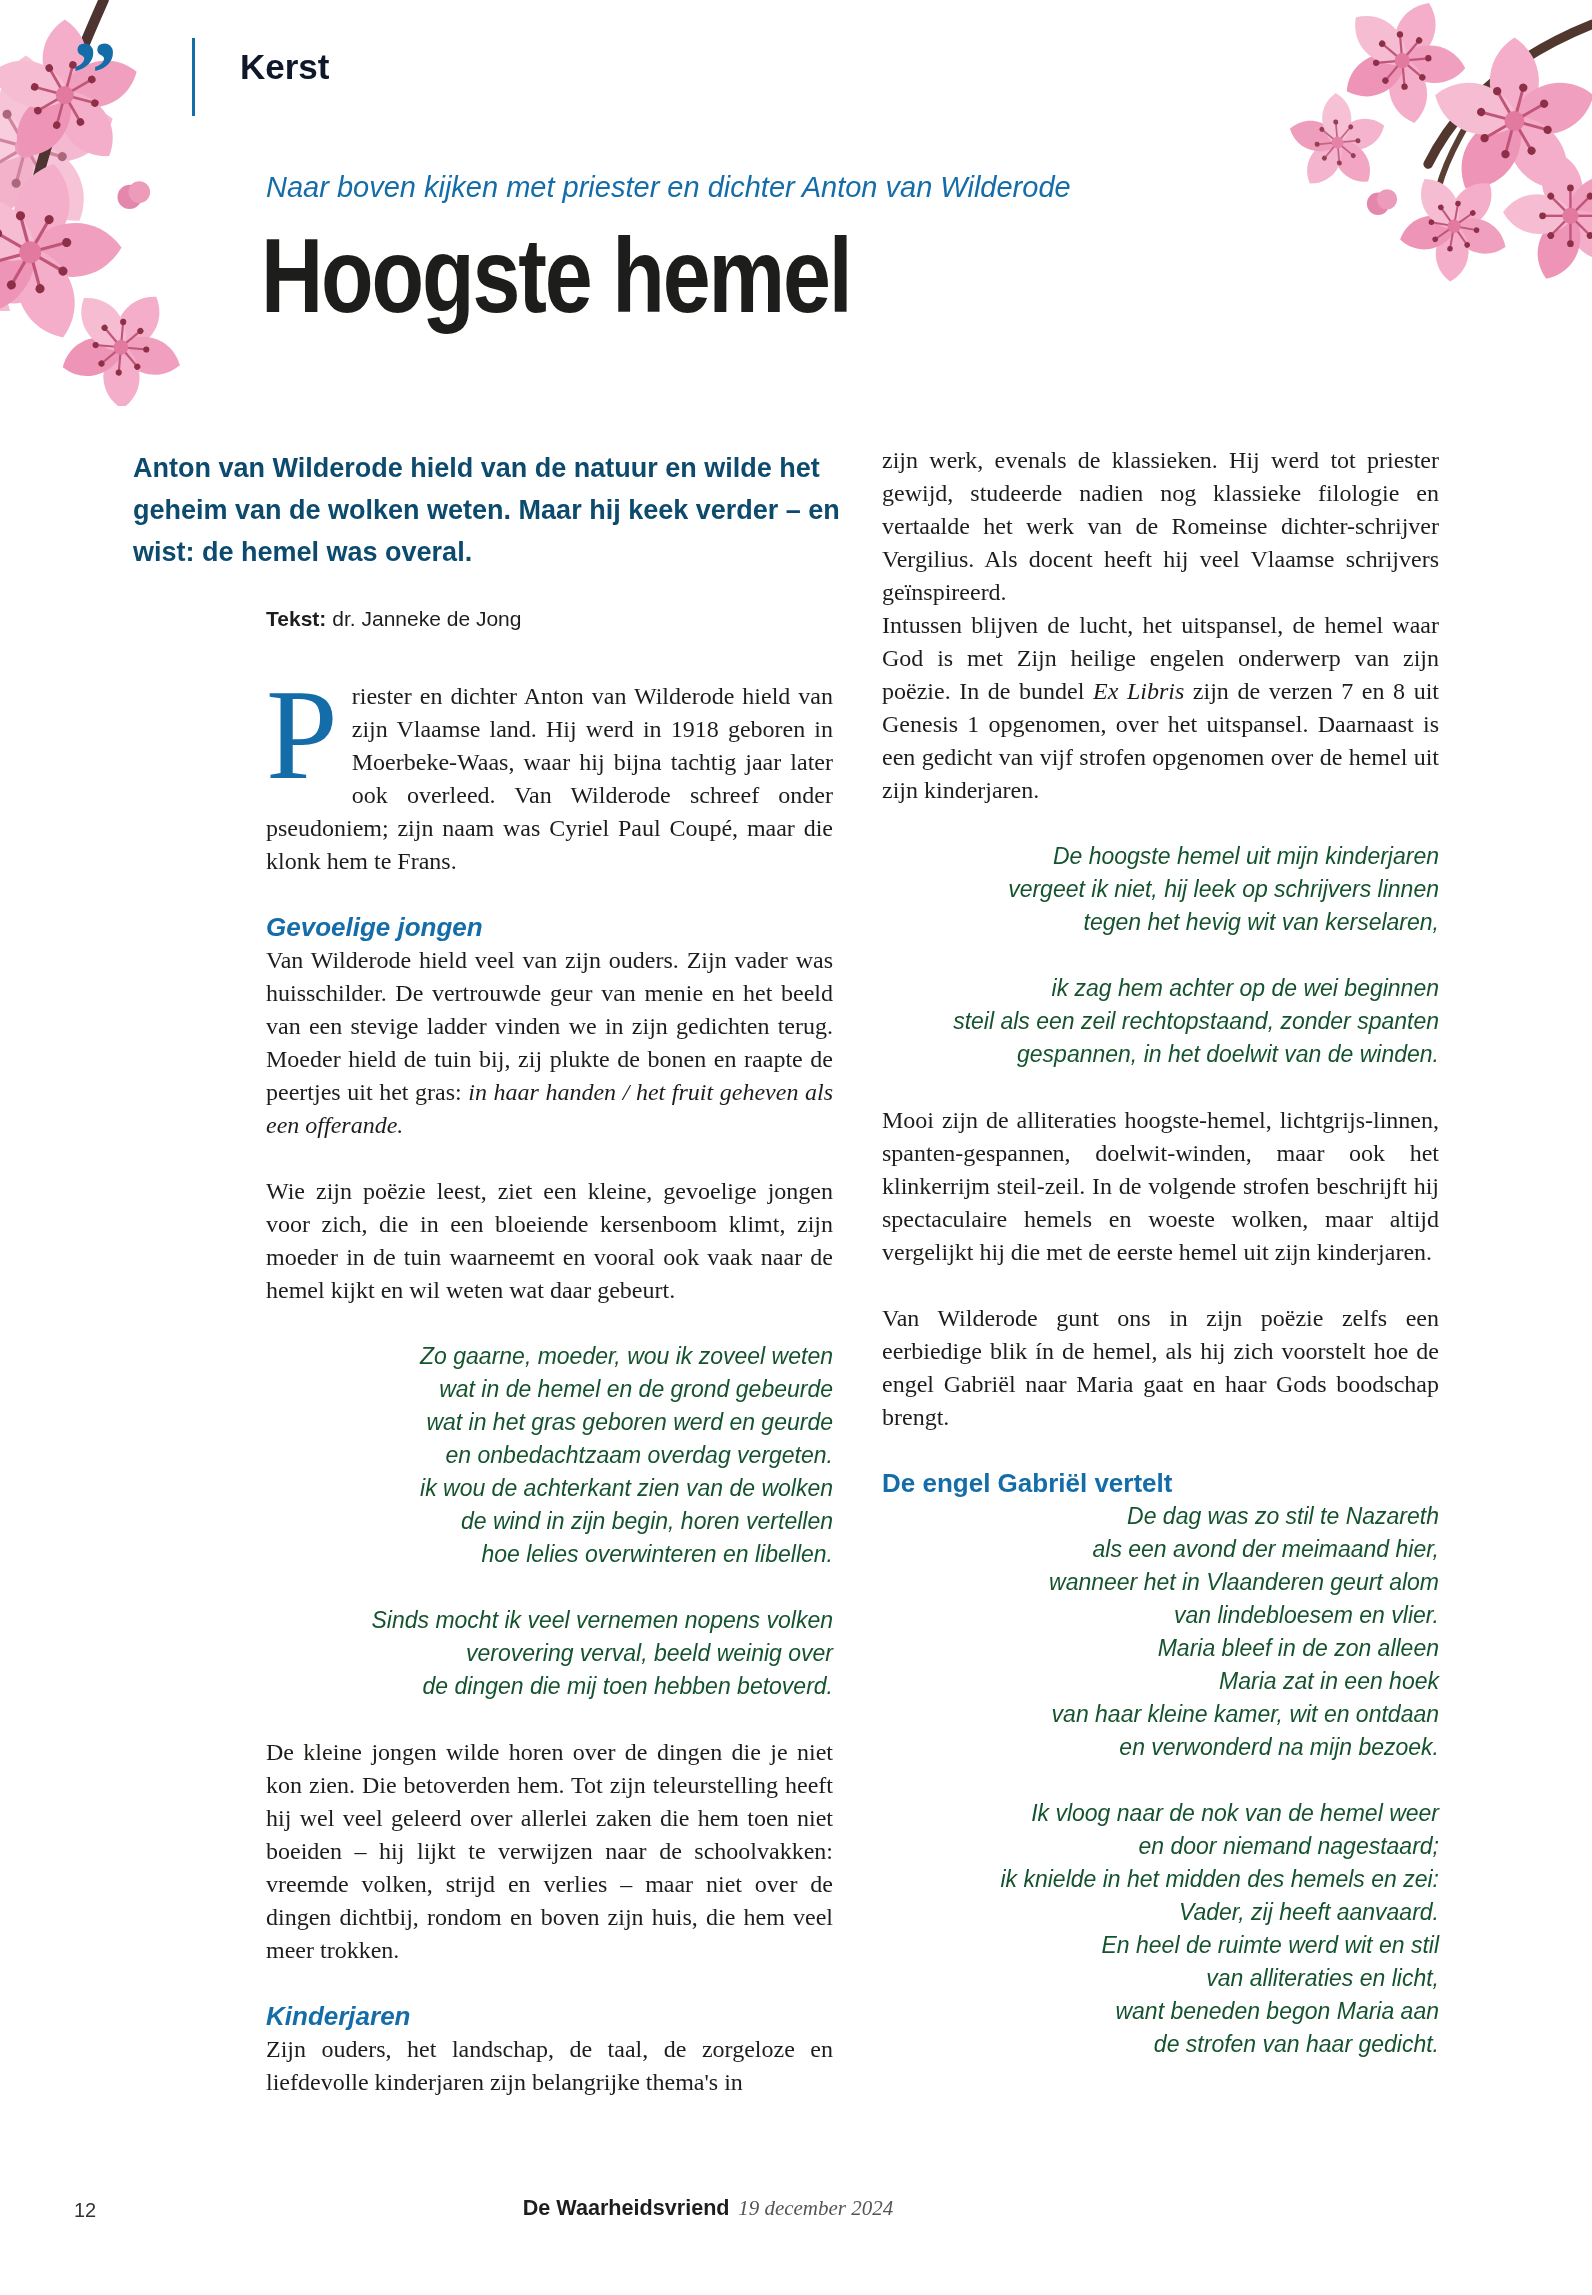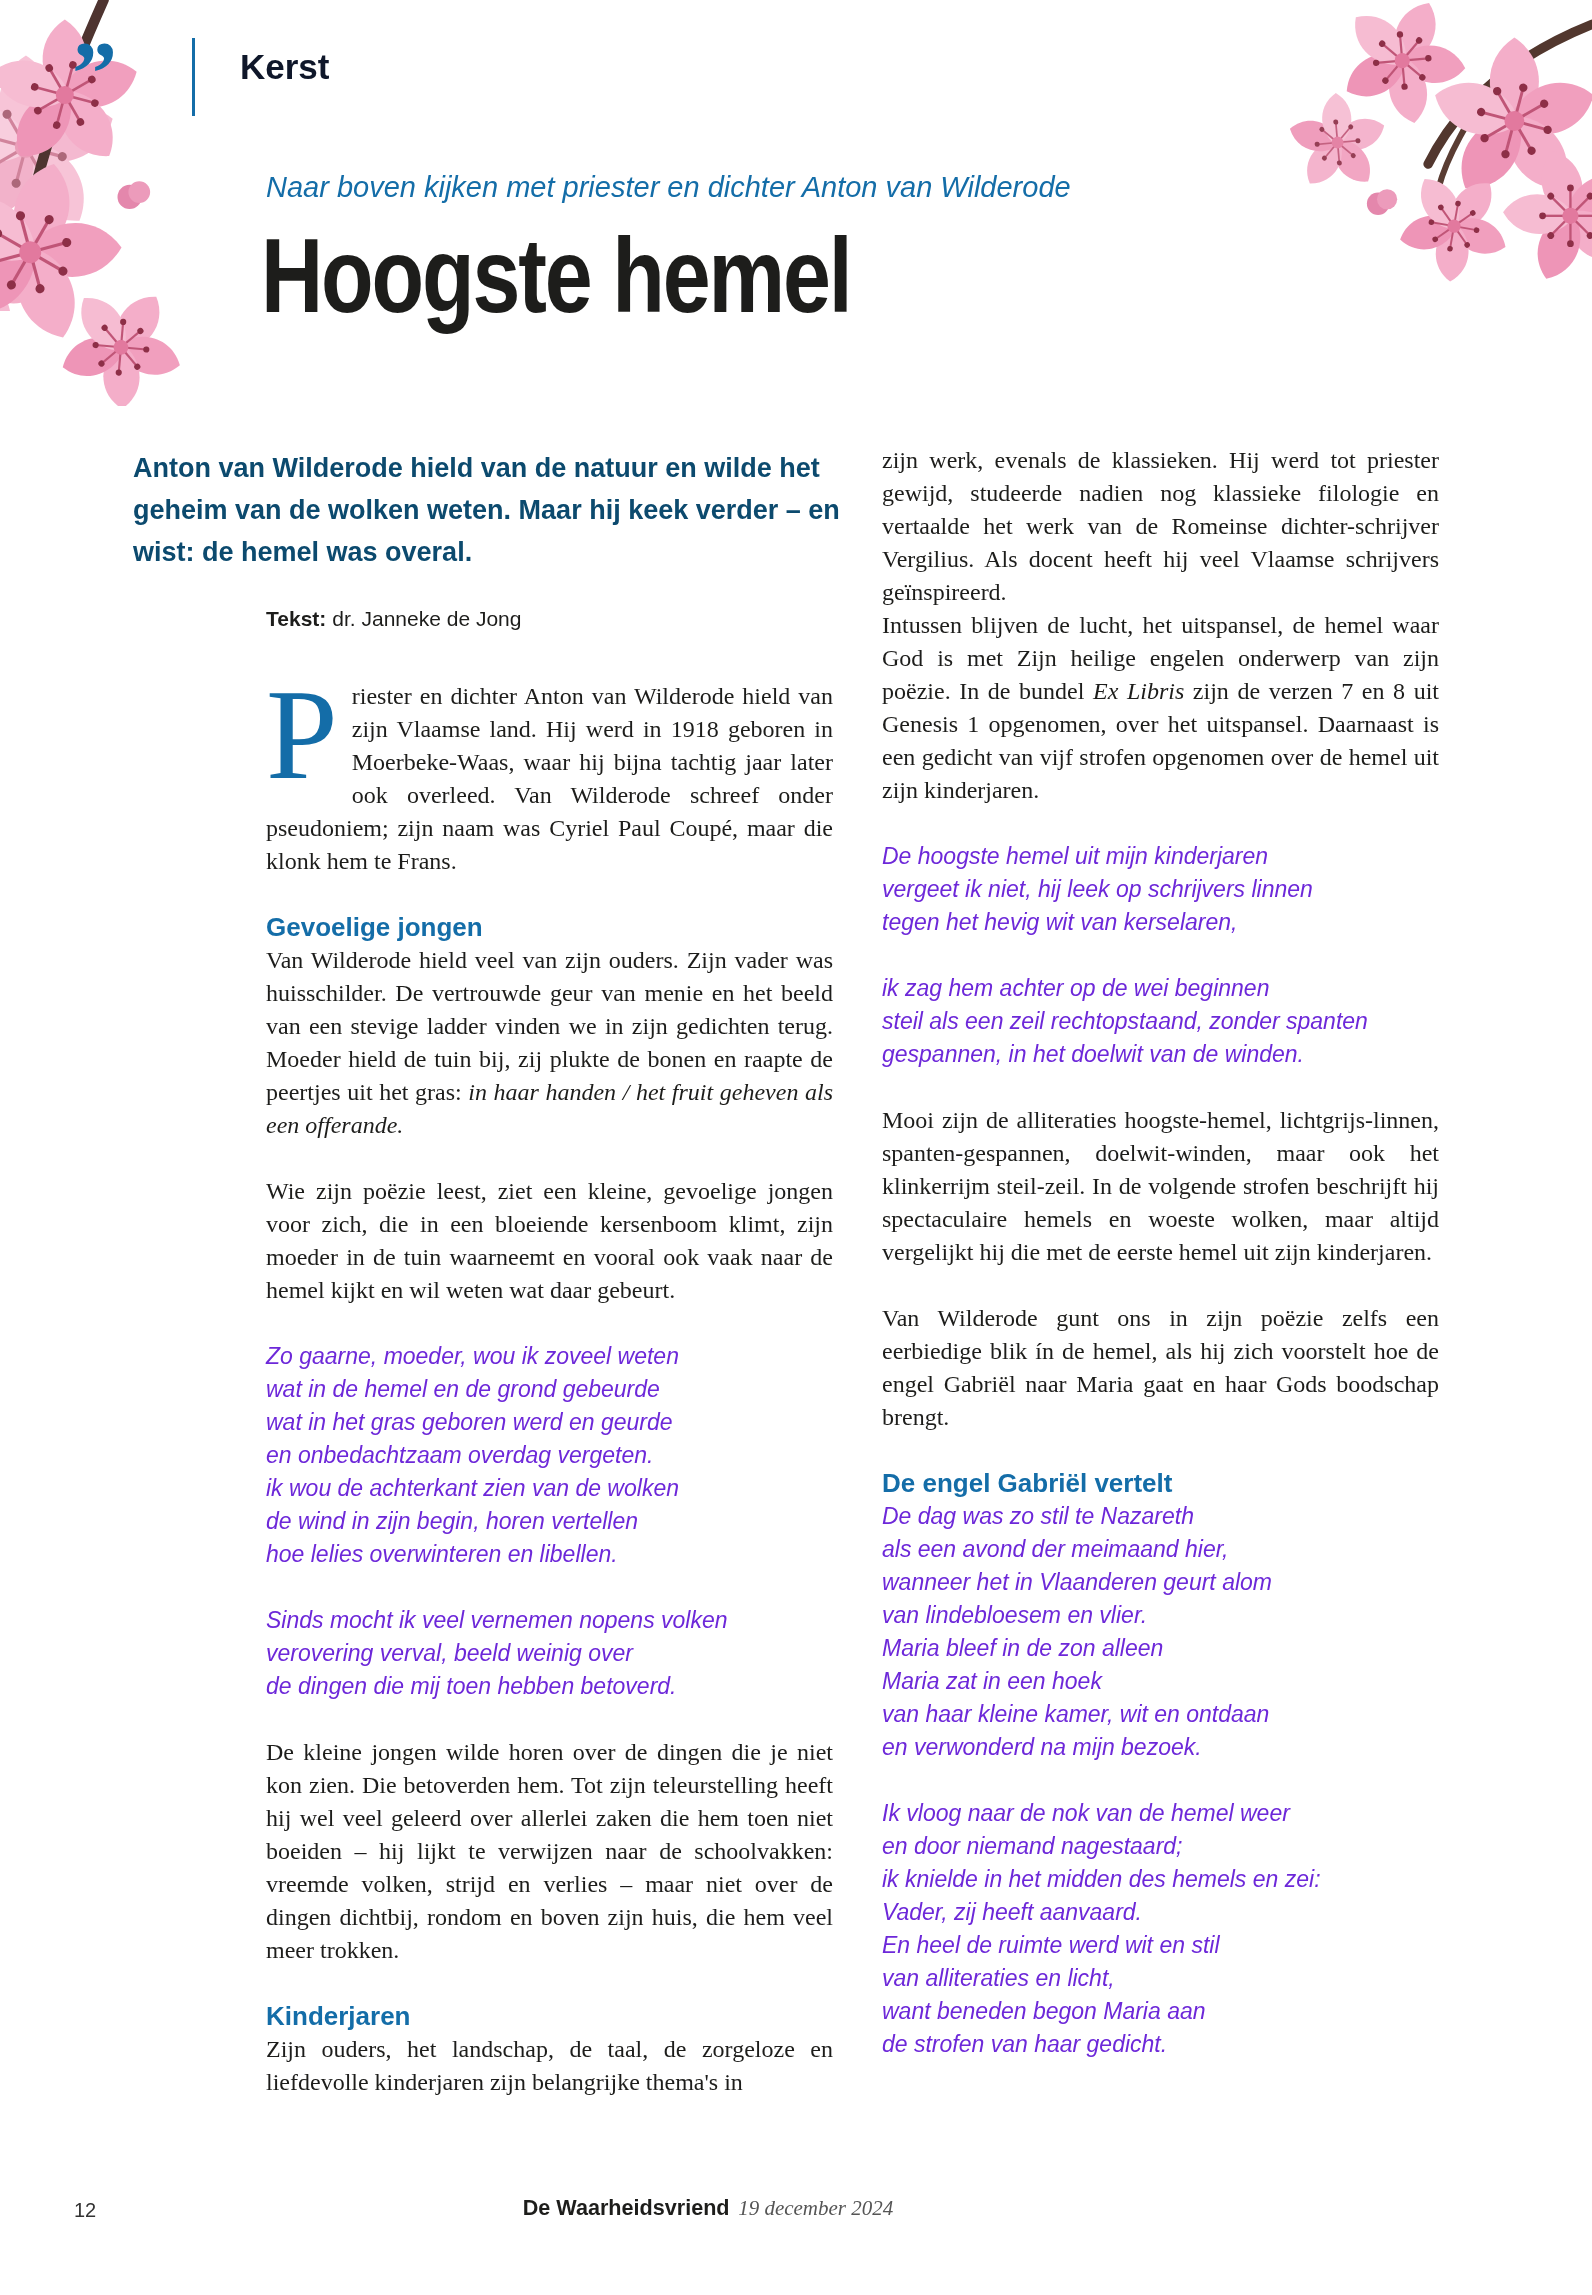--- a/index.html
+++ b/index.html
@@ -24,22 +24,22 @@
   .byline-label{font-weight:bold}
   .byline-name{margin-left:6px}
 
   
   .col{position:absolute;font:24px/33px "Liberation Serif",serif;color:#1d1d1b;text-align:justify}
   .col-left{left:266px;top:680px;width:567px}
   .col-right{left:882px;top:444px;width:557px}
   .col p{margin:0}
   .col .sp{margin-top:33px}
   .subhead{margin:33px 0 0 0;font:bold 26px/33px "Liberation Sans",sans-serif;color:#146da8}
-  .subhead.it{}
-  .poem{font:italic 23px/33px "Liberation Sans",sans-serif;text-align:left;color:#6d28d9}
+  .subhead.it{font-style:italic}
+  .poem{font:italic 23px/33px "Liberation Sans",sans-serif;text-align:right;color:#14532d}
   .dropcap{float:left;font:400 129px/95px "Liberation Serif",serif;color:#146da8;margin:7px 14px 0 0}
   .col p em{font-style:italic}
 
   
   .blossom{position:absolute;pointer-events:none}
   .blossom-tr{top:0;right:0}
   .blossom-l1{left:0;top:1608}
   .blossom-l2{left:0;top:1948}
 
   

